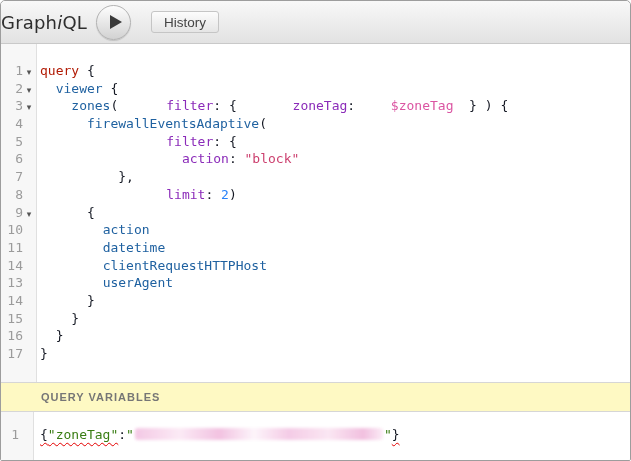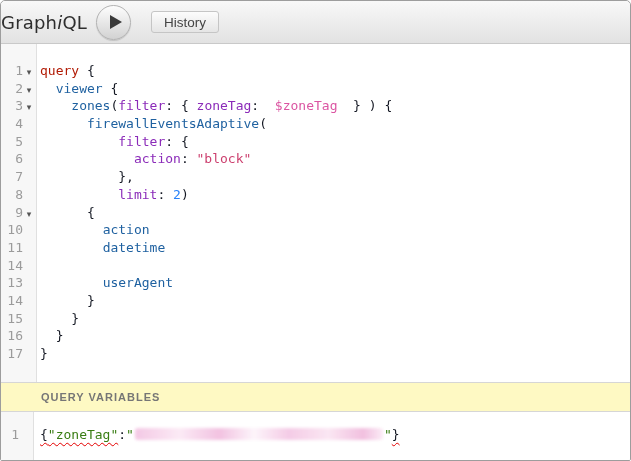--- a/index.html
+++ b/index.html
@@ -110,22 +110,22 @@
   }
   .vars-ed { height: 48px; }
   .vars-ed .gutter { width: 33px; }
   .vars-ed .gutter, .vars-ed .code { padding-top: 14px; }
   .vars-ed .lnum { width: 18px; }
   .vars-ed .code { padding-left: 6px; }
 
   
   .tok-keyword  { color: var(--tok-keyword,  #B11A04); }
   .tok-field    { color: var(--tok-field,    #1F61A0); }
-  .tok-argument { color: var(--tok-argument, #8B2BB9); }
-  .tok-variable { color: var(--tok-variable, #DB55A2); }
+  .tok-argument { color: var(--tok-argument, #8B2BB9); margin-left: 48px; }
+  .tok-variable { color: var(--tok-variable, #DB55A2); margin-left: 20px; }
   .tok-string   { color: var(--tok-string,   #CC3F6E); }
   .tok-number   { color: var(--tok-number,   #2882F9); }
   .tok-plain    { color: var(--tok-plain,    #141823); }
   .tok-json-key    { color: var(--tok-json-key,    #397D13); }
   .tok-json-string { color: var(--tok-json-string, #397D13); }
 
   .sq {
     text-decoration-line: underline;
     text-decoration-style: wavy;
     text-decoration-color: var(--tok-error, #e40000);
@@ -184,21 +184,21 @@
         <div class="cline"><span class="tok-plain">  </span><span class="tok-field">viewer</span><span class="tok-plain"> {</span></div>
         <div class="cline"><span class="tok-plain">    </span><span class="tok-field">zones</span><span class="tok-plain">(</span><span class="tok-argument">filter</span><span class="tok-plain">: { </span><span class="tok-argument">zoneTag</span><span class="tok-plain">:  </span><span class="tok-variable">$zoneTag</span><span class="tok-plain">  } ) {</span></div>
         <div class="cline"><span class="tok-plain">      </span><span class="tok-field">firewallEventsAdaptive</span><span class="tok-plain">(</span></div>
         <div class="cline"><span class="tok-plain">          </span><span class="tok-argument">filter</span><span class="tok-plain">: {</span></div>
         <div class="cline"><span class="tok-plain">            </span><span class="tok-argument">action</span><span class="tok-plain">: </span><span class="tok-string">"block"</span></div>
         <div class="cline"><span class="tok-plain">          },</span></div>
         <div class="cline"><span class="tok-plain">          </span><span class="tok-argument">limit</span><span class="tok-plain">: </span><span class="tok-number">2</span><span class="tok-plain">)</span></div>
         <div class="cline"><span class="tok-plain">      {</span></div>
         <div class="cline"><span class="tok-plain">        </span><span class="tok-field">action</span></div>
         <div class="cline"><span class="tok-plain">        </span><span class="tok-field">datetime</span></div>
-        <div class="cline"><span class="tok-plain">        </span></div>
+        <div class="cline"><span class="tok-plain">        </span><span class="tok-field">clientRequestHTTPHost</span></div>
         <div class="cline"><span class="tok-plain">        </span><span class="tok-field">userAgent</span></div>
         <div class="cline"><span class="tok-plain">      }</span></div>
         <div class="cline"><span class="tok-plain">    }</span></div>
         <div class="cline"><span class="tok-plain">  }</span></div>
         <div class="cline"><span class="tok-plain">}</span></div>
       </div>
   </div>
 
   <div class="vars-title">
     <span>QUERY VARIABLES</span>

